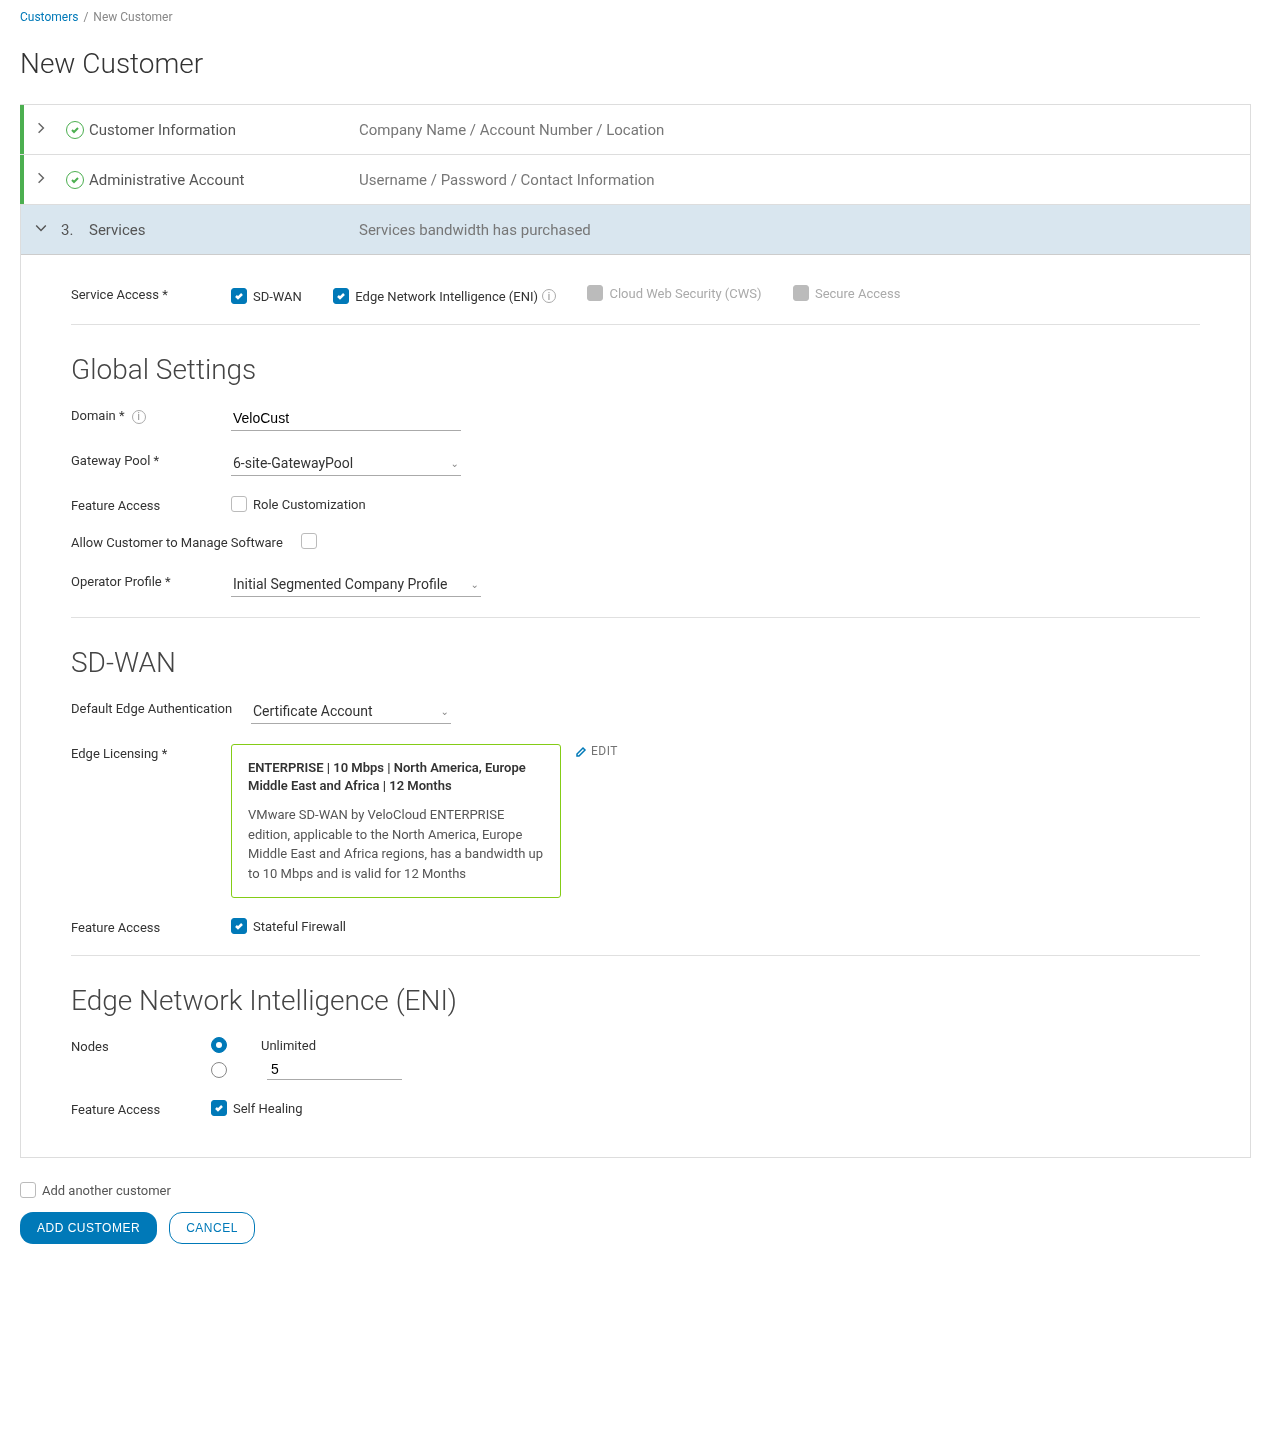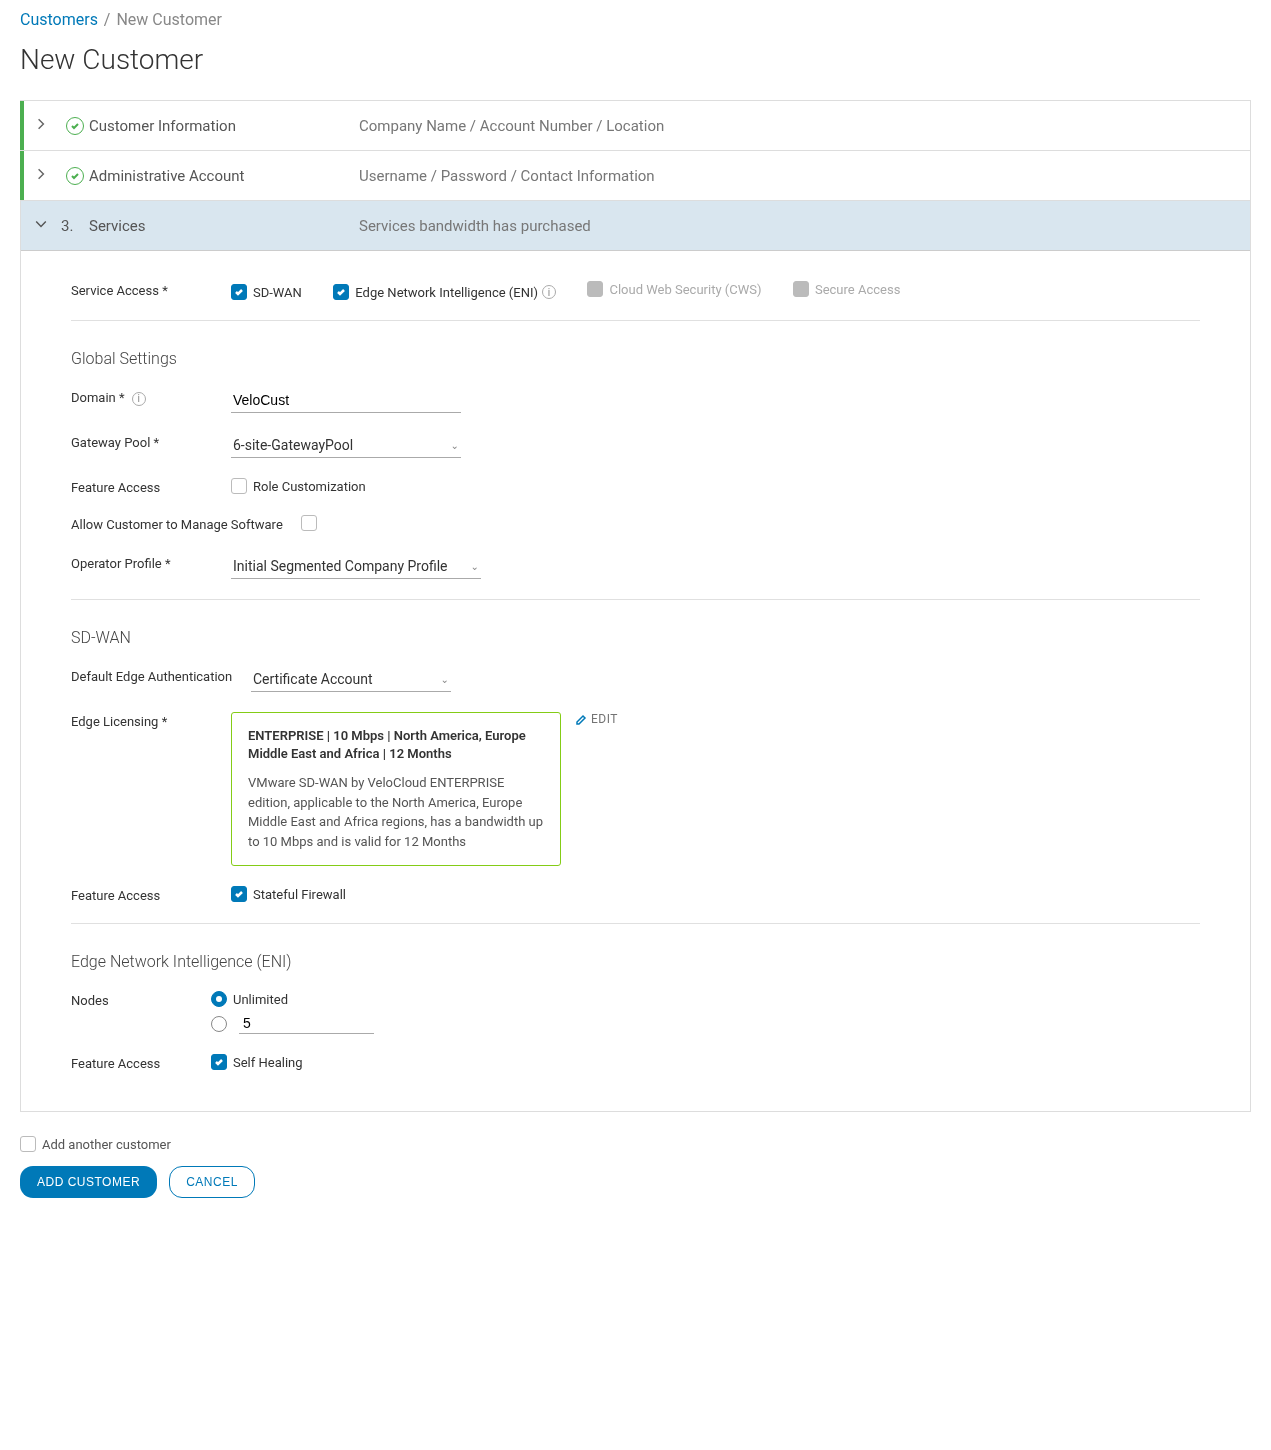--- a/index.html
+++ b/index.html
@@ -1,17 +1,17 @@
 <!DOCTYPE html>
 <html><head>
 <meta charset="utf-8">
 <style>
 * { box-sizing: border-box; margin: 0; padding: 0; }
 body { font-family: -apple-system, BlinkMacSystemFont, "Segoe UI", Roboto, Arial, sans-serif; font-size: 14px; color: #333; background: #fff; padding: 10px 20px 40px 20px; }
-.breadcrumb { font-size: 16px; margin-bottom: 14px; }
+.breadcrumb { font-size: 12px; margin-bottom: 23px; }
 .breadcrumb a { color: #0079B8; text-decoration: none; }
 .breadcrumb .sep { color: #888; margin: 0 2px; }
 .breadcrumb .current { color: #888; }
 h1.page-title { font-size: 28px; font-weight: 300; color: #333; margin: 8px 0 24px 0; }
 .panel { border: 1px solid #ddd; background: #fff; }
 .step { display: flex; align-items: center; border-bottom: 1px solid #ddd; min-height: 50px; padding: 14px 10px 14px 0; position: relative; }
 .step.done::before { content: ""; position: absolute; left: -1px; top: 0; bottom: 0; width: 4px; background: #4CAF50; }
 .step.active { background: #d9e6ef; border-bottom: 1px solid #ccc; }
 .step .chev { width: 40px; text-align: center; color: #555; font-size: 12px; }
 .step .chev svg { width: 12px; height: 12px; }
@@ -19,41 +19,41 @@
 .step .num { width: 28px; color: #555; font-size: 15px; }
 .step .label { width: 270px; color: #555; font-size: 15px; }
 .step .desc { color: #777; font-size: 15px; }
 .check-circle { width: 18px; height: 18px; border: 1.5px solid #4CAF50; border-radius: 50%; display: inline-flex; align-items: center; justify-content: center; }
 .check-circle svg { width: 10px; height: 10px; stroke: #4CAF50; stroke-width: 2; fill: none; }
 .step-body { padding: 30px 50px 40px 50px; }
 .row { display: flex; align-items: flex-start; margin-bottom: 20px; }
 .row .lbl { width: 160px; font-size: 13px; color: #333; padding-top: 2px; }
 .row .lbl.wide { width: 230px; }
 .row .val { flex: 1; }
-.section-title { font-size: 16px; font-weight: 300; color: #444; margin: 10px 0 20px 0; }
+.section-title { font-size: 28px; font-weight: 300; color: #444; margin: 10px 0 20px 0; }
 .hr { border: none; border-top: 1px solid #e0e0e0; margin: 20px 0 28px 0; }
 .cb { display: inline-flex; align-items: center; margin-right: 28px; font-size: 13px; }
 .cb .box { width: 16px; height: 16px; border-radius: 3px; margin-right: 6px; display: inline-flex; align-items: center; justify-content: center; }
 .cb .box.checked { background: #0079B8; border: 1px solid #0079B8; }
 .cb .box.unchecked { background: #fff; border: 1px solid #bbb; }
 .cb .box.disabled { background: #bbb; border: 1px solid #bbb; }
 .cb .box svg { width: 10px; height: 10px; stroke: #fff; stroke-width: 2.5; fill: none; }
 .cb.disabled-label { color: #aaa; }
 .info-icon { width: 14px; height: 14px; border: 1px solid #aaa; border-radius: 50%; display: inline-flex; align-items: center; justify-content: center; font-size: 10px; color: #888; margin-left: 4px; vertical-align: middle; }
 .text-input { border: none; border-bottom: 1px solid #aaa; padding: 4px 2px; font-size: 14px; width: 230px; background: transparent; }
 .select { border: none; border-bottom: 1px solid #aaa; padding: 4px 2px; font-size: 14px; width: 230px; background: transparent; display: flex; justify-content: space-between; align-items: center; cursor: pointer; }
 .select.wide { width: 250px; }
 .select .caret { font-size: 10px; color: #888; }
 .stack { display: flex; flex-direction: column; gap: 6px; }
 .license-box { border: 1px solid #84cc16; border-radius: 3px; padding: 14px 16px; width: 330px; font-size: 13px; }
 .license-box .title { font-weight: 600; margin-bottom: 10px; line-height: 1.4; }
 .license-box .desc { color: #555; line-height: 1.5; }
 .edit-link { color: #737373; font-size: 12px; margin-left: 14px; display: inline-flex; align-items: flex-end; gap: 4px; cursor: pointer; letter-spacing: 0.5px; }
 .edit-link svg { width: 12px; height: 12px; stroke: #0079B8; fill: none; stroke-width: 1.5; }
-.radio { display: inline-flex; align-items: center; font-size: 13px; }
+.radio { display: inline-flex; align-items: center; font-size: 13px; gap: 28px; }
 .radio .dot { width: 16px; height: 16px; border: 1px solid #888; border-radius: 50%; margin-right: 6px; display: inline-flex; align-items: center; justify-content: center; }
 .radio .dot.sel { border-color: #0079B8; background:#0079B8; }
 .radio .dot.sel::after { content: ""; width: 6px; height: 6px; background: #fff; border-radius: 50%; }
 .footer { margin-top: 24px; }
 .footer .add-another { display: flex; align-items: center; font-size: 13px; color: #555; margin-bottom: 14px; }
 .btn-row { display: flex; gap: 12px; }
 .btn { padding: 8px 16px; font-size: 12px; letter-spacing: 0.5px; border-radius: 13px; cursor: pointer; border: 1px solid transparent; }
 .btn.primary { background: #0079B8; color: #fff; }
 .btn.outline { background: #fff; color: #0079B8; border: 1px solid #0079B8; }
 .num-input { border: none; border-bottom: 1px solid #aaa; width: 135px; padding: 2px 4px; font-size: 14px; margin-left: 6px; }

